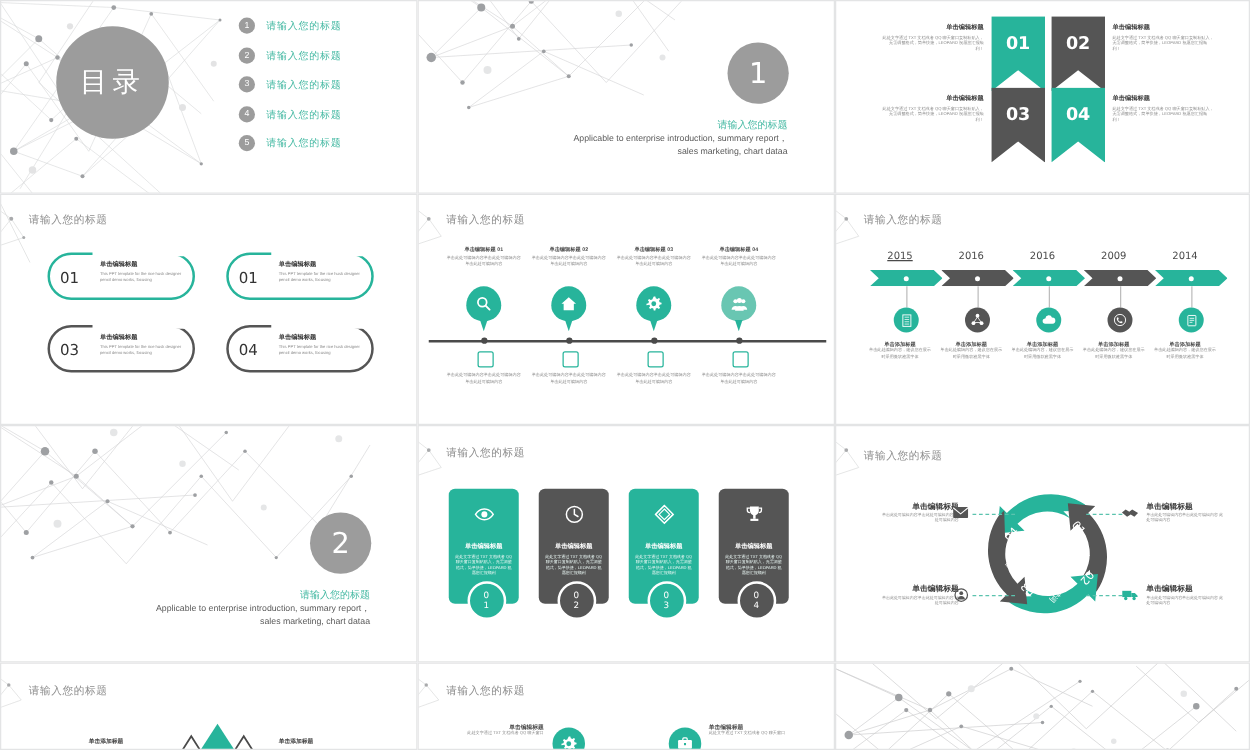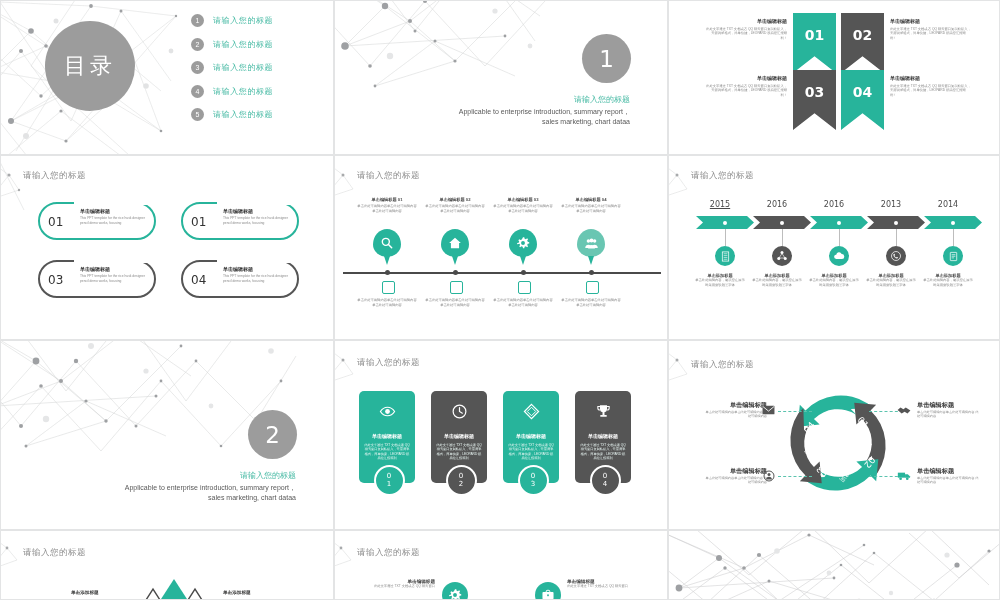--- a/index.html
+++ b/index.html
@@ -372,21 +372,21 @@
               <circle cx="28" cy="24" r="1.5"></circle>
               <circle cx="8" cy="48" r="1.3"></circle>
             </g>
           </svg>
     </div>
     <div class="ttl" style="left:22px;top:14px;">请输入您的标题</div>
 
     <div class="yr" style="left:25px;top:44px;width:52px;text-decoration:underline;">2015</div>
     <div class="yr" style="left:82px;top:44px;width:52px;">2016</div>
     <div class="yr" style="left:139px;top:44px;width:52px;">2016</div>
-    <div class="yr" style="left:196px;top:44px;width:52px;">2013</div>
+    <div class="yr" style="left:196px;top:44px;width:52px;">2009</div>
     <div class="yr" style="left:253px;top:44px;width:52px;">2014</div>
 
     <div class="chev" style="left:27px;top:60px;width:58px;">
           <span class="cdot"></span>
         </div>
     <div class="chev d" style="left:84px;top:60px;width:58px;">
           <span class="cdot"></span>
         </div>
     <div class="chev" style="left:141px;top:60px;width:58px;">
           <span class="cdot"></span>

